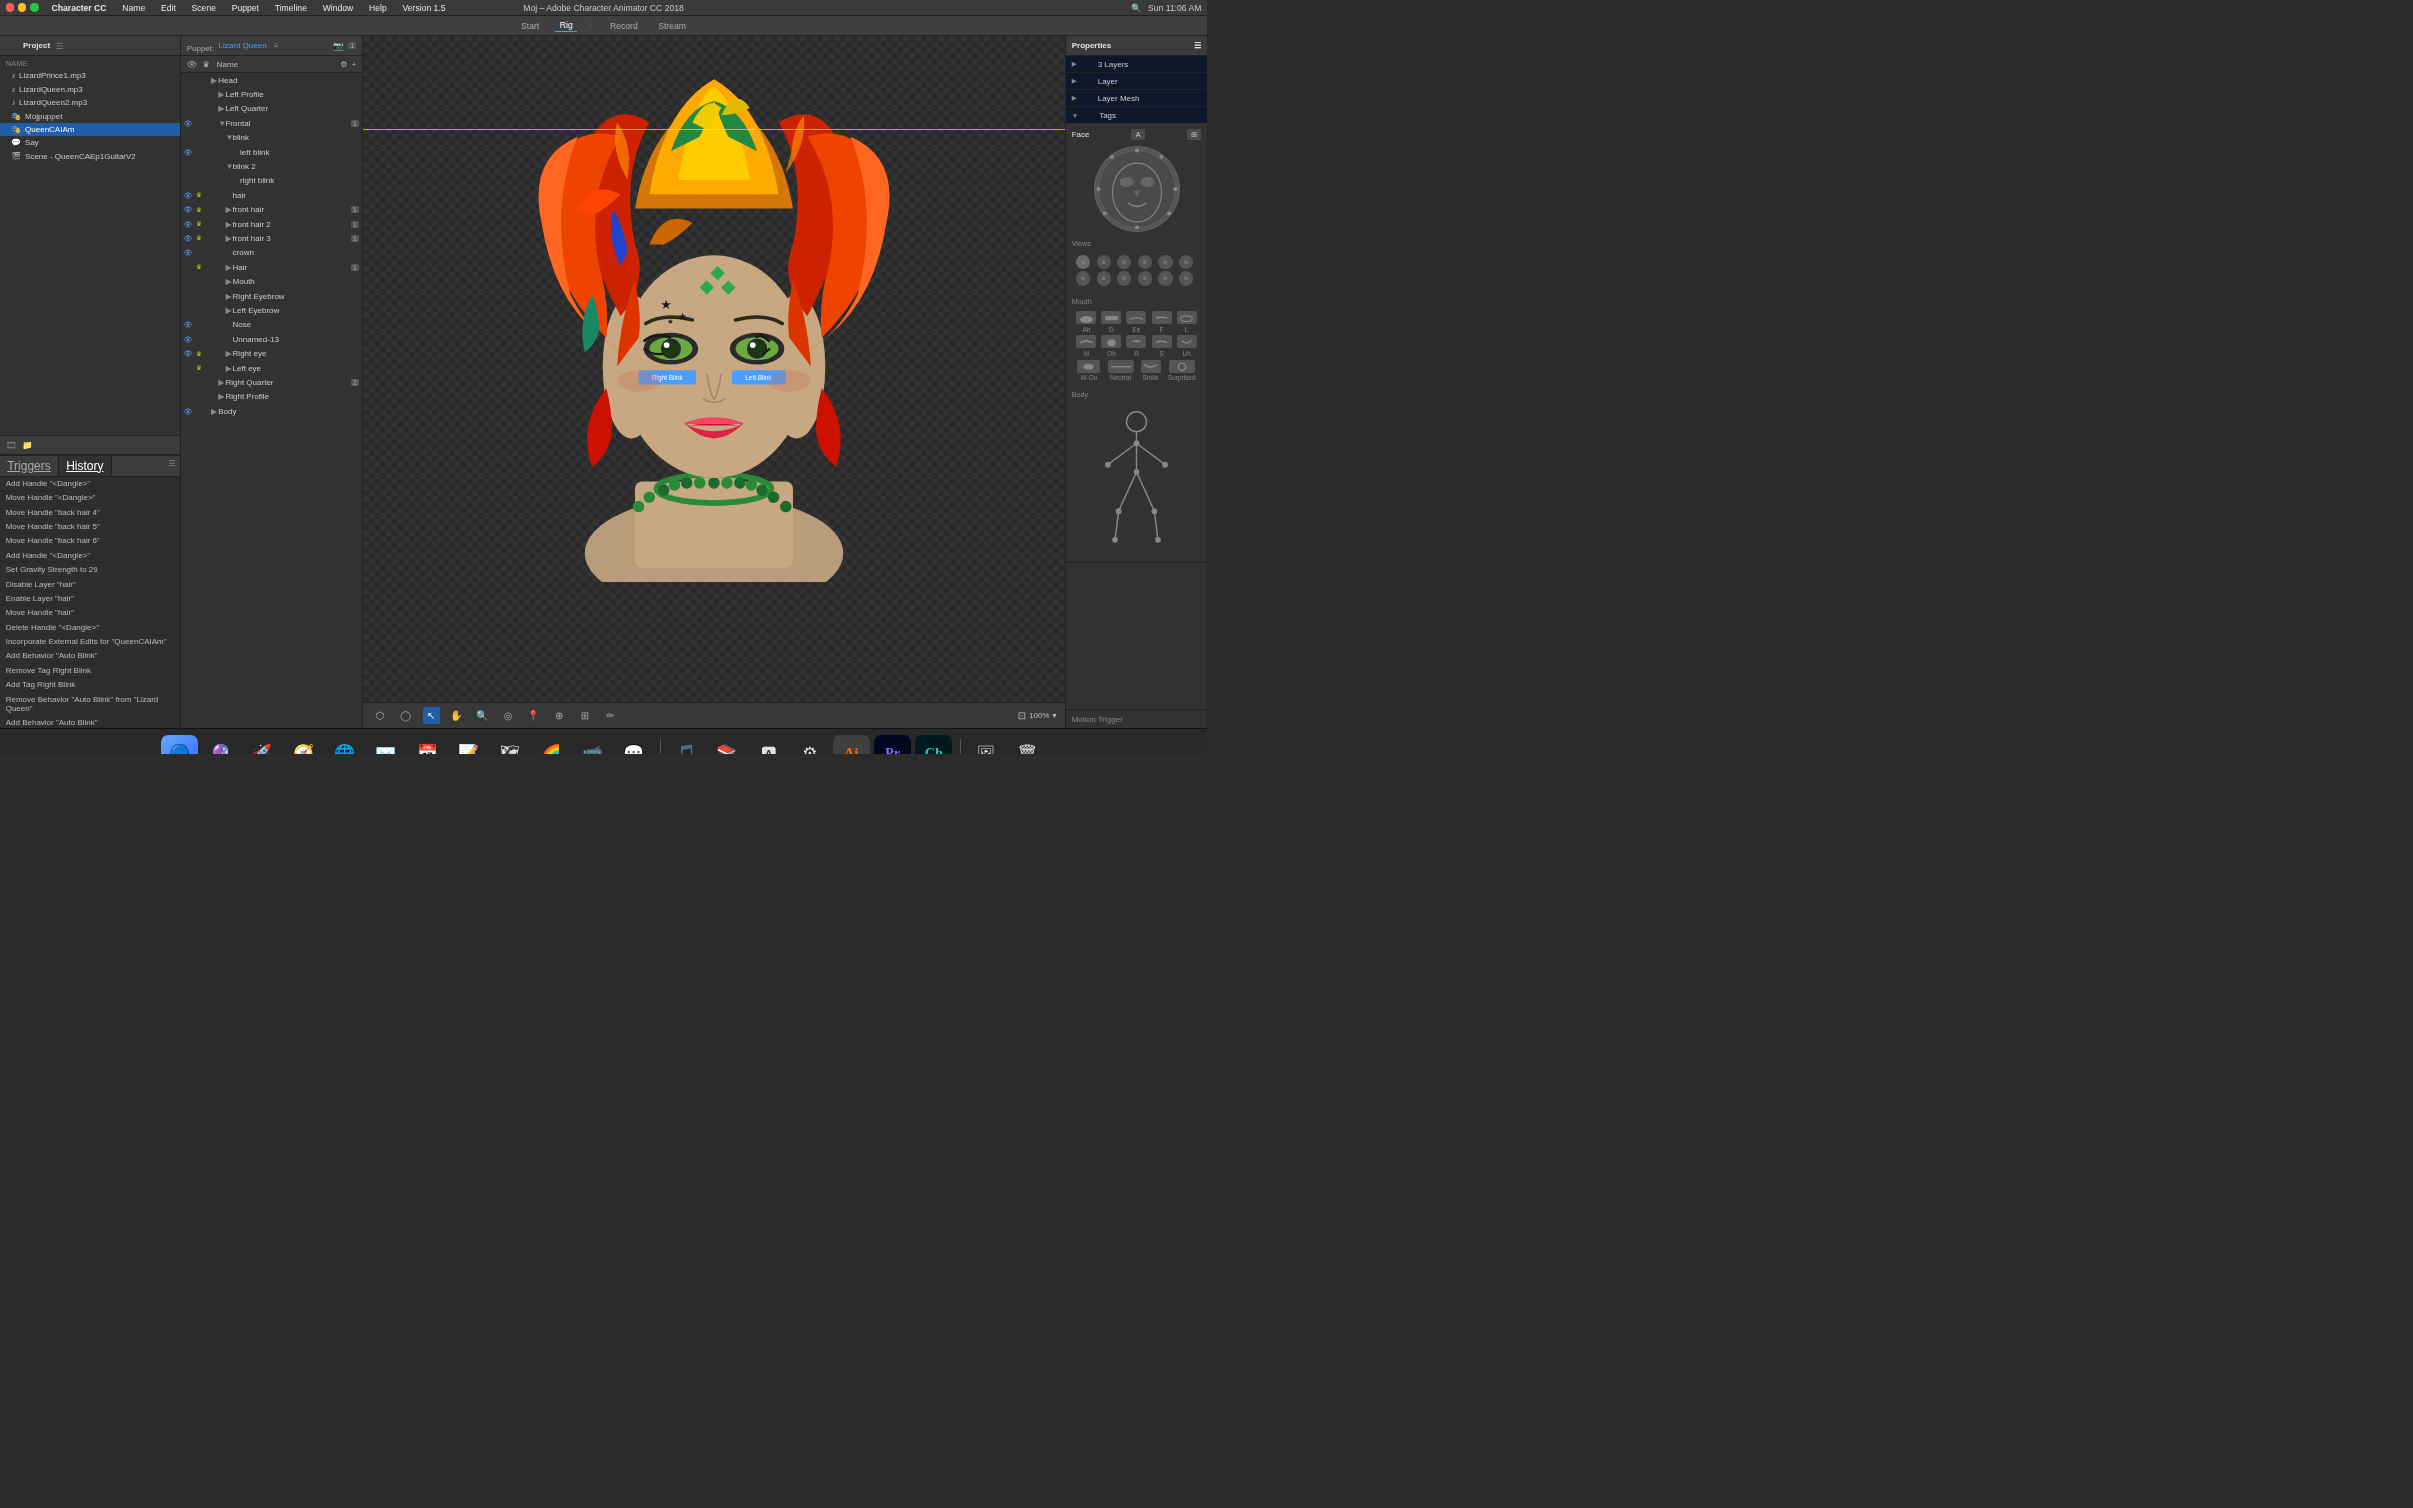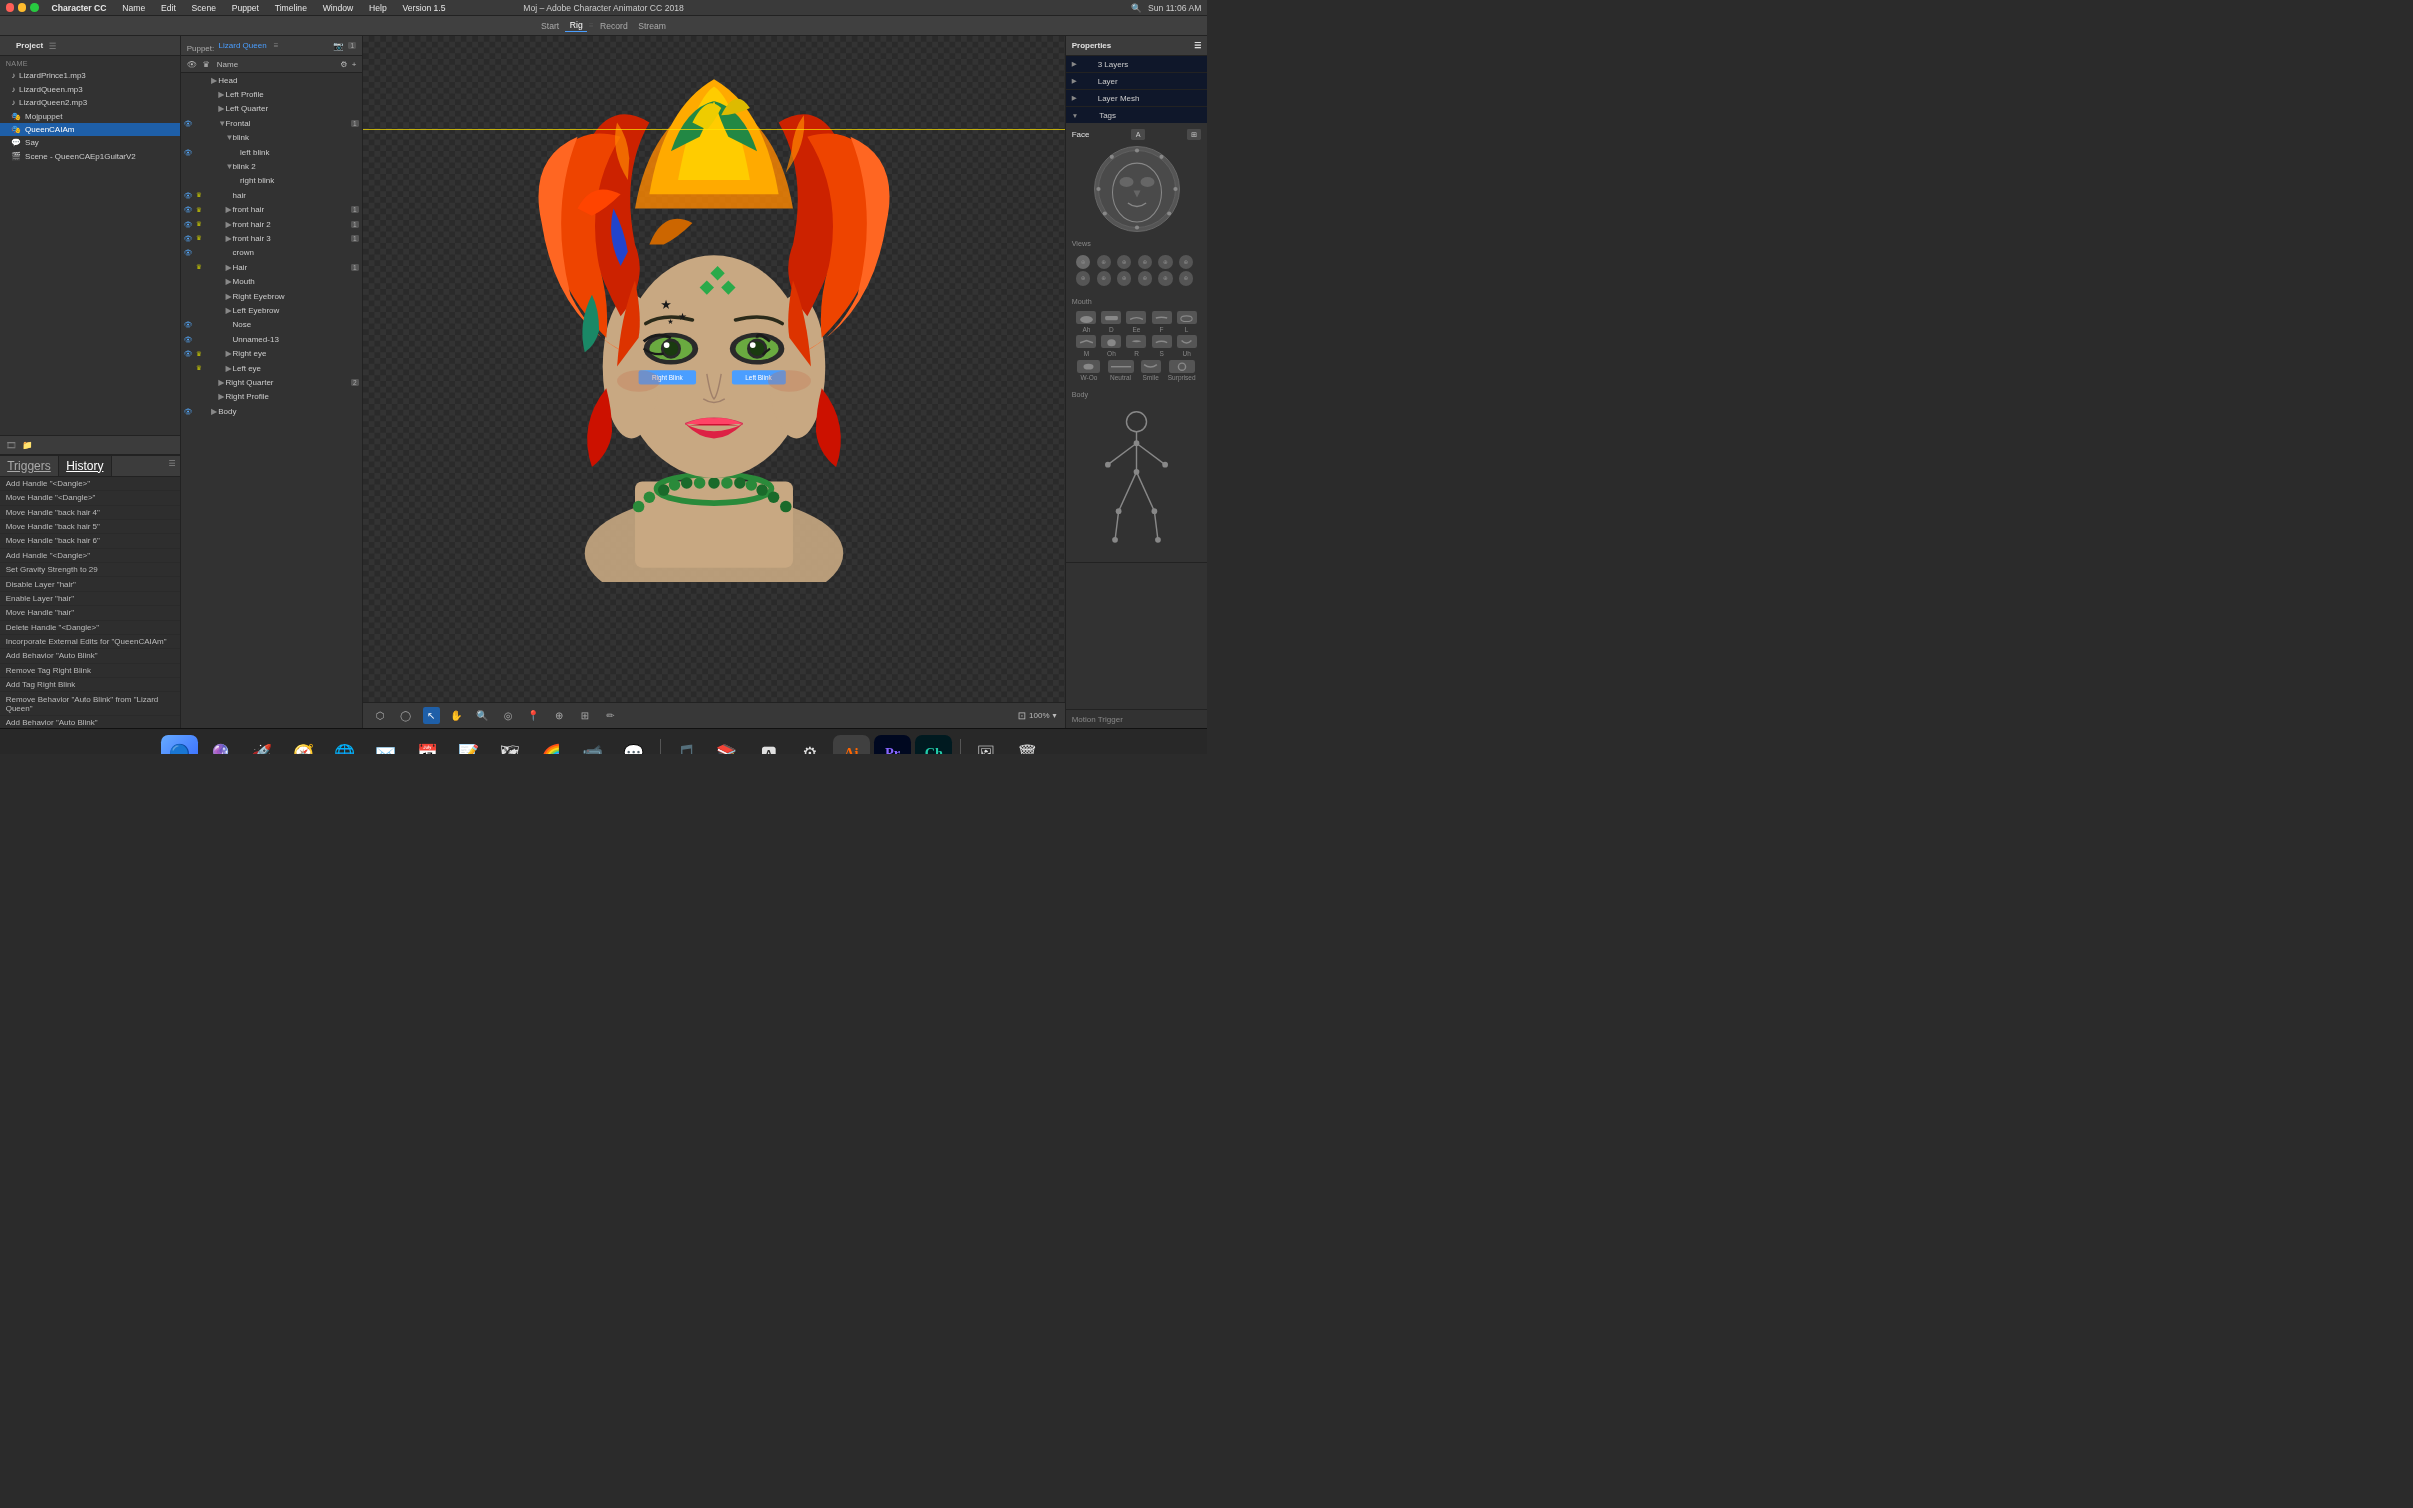--- a/index.html
+++ b/index.html
@@ -62,21 +62,21 @@
       color: #ccc;
     }
 
     
     .toolbar {
       height: 20px;
       background: #404040;
       display: flex;
       align-items: center;
       justify-content: center;
-      gap: 2px;
+      gap: 12px;
       border-bottom: 0.7px solid #222;
     }
     .toolbar-item {
       font-size: 8.6px;
       color: #aaa;
       cursor: pointer;
       padding: 1.4px 4.3px;
     }
     .toolbar-item.active {
       color: #fff;
@@ -96,21 +96,21 @@
       border-right: 0.7px solid #222;
       display: flex;
       flex-direction: column;
       overflow: hidden;
     }
     .panel-header {
       height: 20px;
       background: #3c3c3c;
       display: flex;
       align-items: center;
-      padding: 0 16px;
+      padding: 0 23px;
       border-bottom: 0.7px solid #222;
       font-size: 8px;
       font-weight: 600;
       gap: 4.3px;
     }
     .project-list {
       flex: 1;
       overflow-y: auto;
     }
     .project-section-header {

